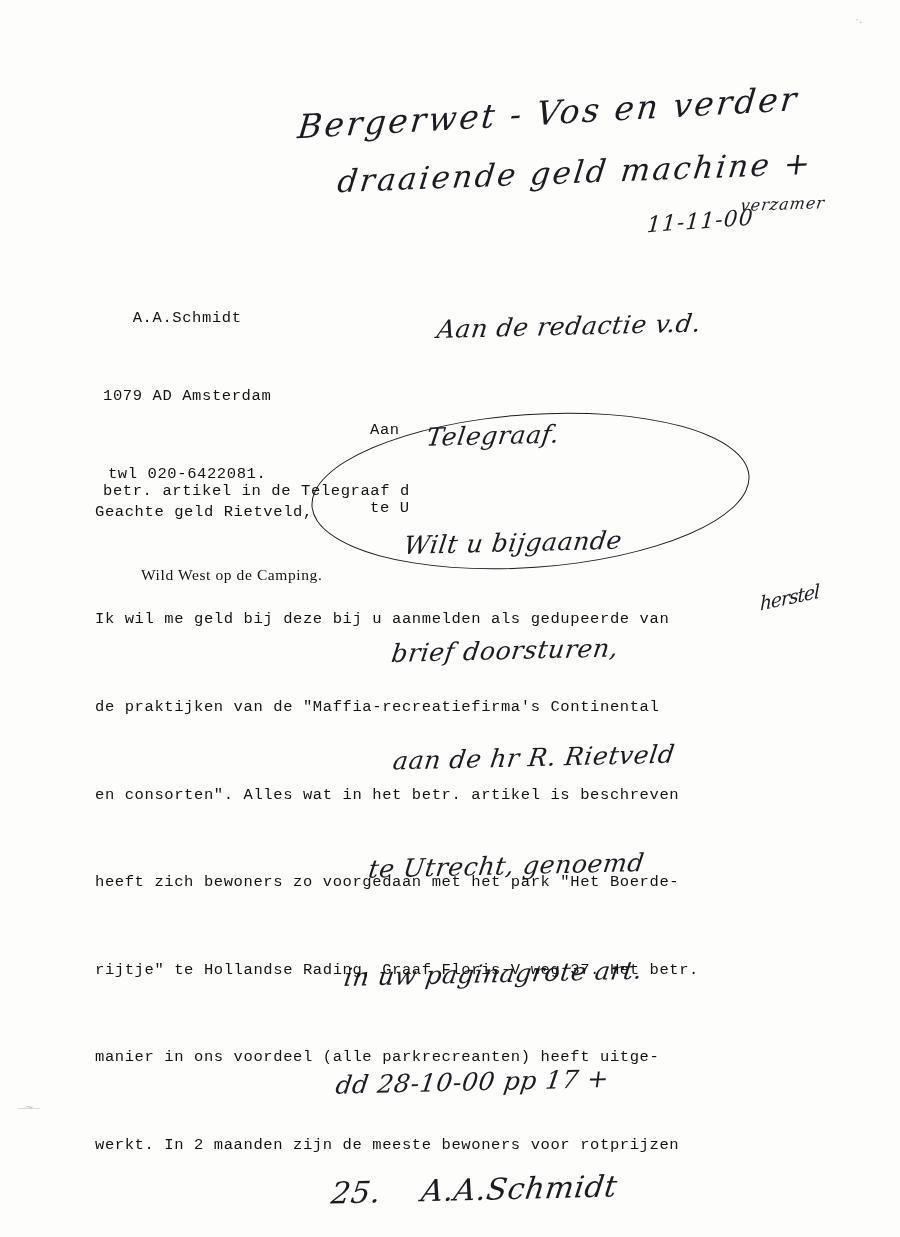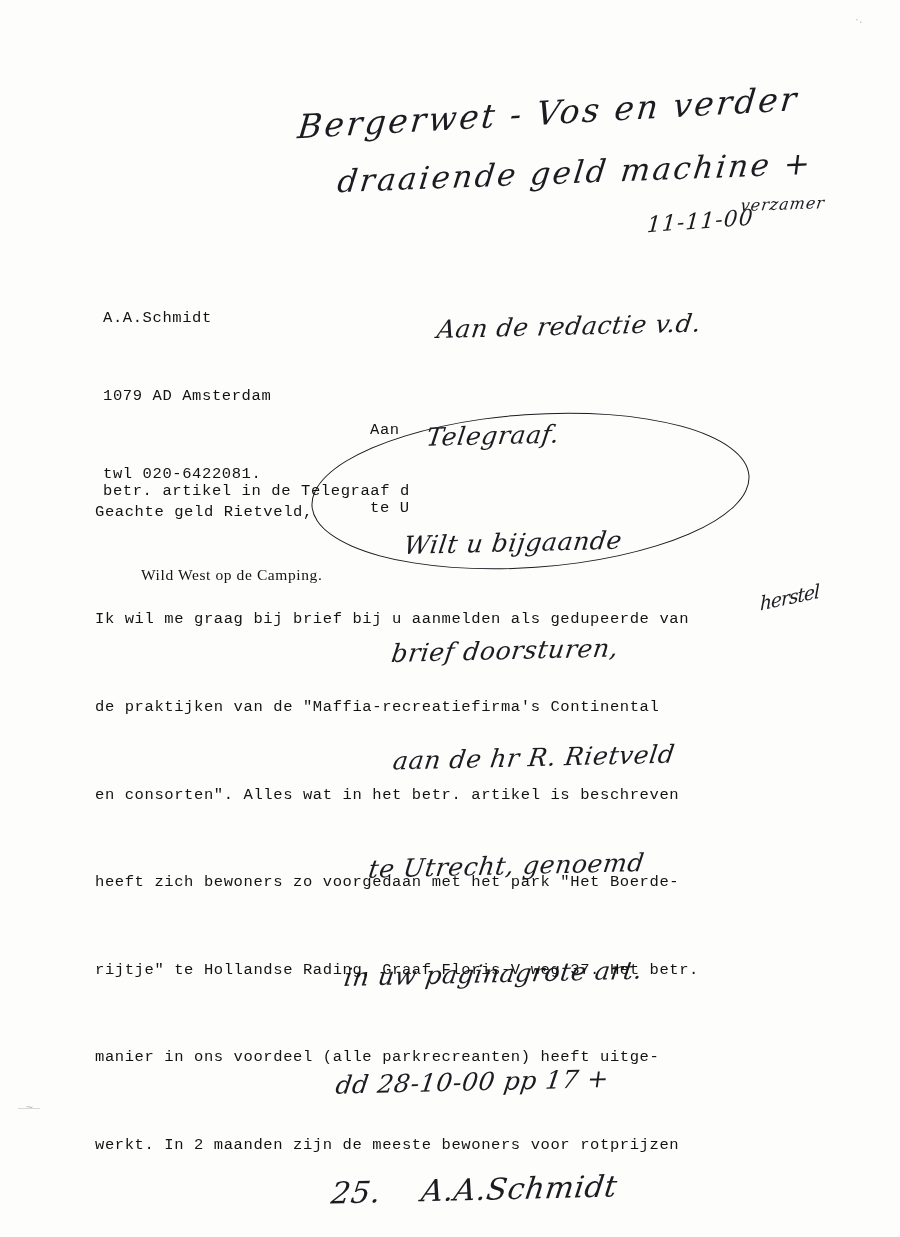--- a/index.html
+++ b/index.html
@@ -27,20 +27,21 @@
     letter-spacing: 0.6px;
     color: #131313;
     white-space: pre;
     line-height: 1.0;
   }
 
   .sender {
     left: 103px;
     top: 253px;
     line-height: 26px;
+    text-align: center;
   }
 
   .addr-aan {
     left: 370px;
     top: 365px;
     line-height: 26px;
   }
 
   .subject {
     left: 103px;
@@ -207,21 +208,21 @@
   </div>
 
   <div class="typed subject">
     <div>betr. artikel in de Telegraaf d</div>
     <div style="padding-left:38px;font-family:Liberation Serif, serif;">Wild West op de Camping.</div>
   </div>
 
   <div class="typed salutation">Geachte geld Rietveld,</div>
 
   <div class="typed bodytext">
-    <div>Ik wil me graag bij brief bij u aanmelden als gedupeerde van</div>
+    <div>Ik wil me geld bij deze bij u aanmelden als gedupeerde van</div>
     <div>de praktijken van de "Maffia-recreatiefirma's Continental</div>
     <div>en consorten". Alles wat in het betr. artikel is beschreven</div>
     <div>heeft zich bewoners zo voorgedaan met het park "Het Boerde-</div>
     <div>rijtje" te Hollandse Rading, Graaf Floris-V weg 37. Het betr.</div>
     <div>manier in ons voordeel (alle parkrecreanten) heeft uitge-</div>
     <div>werkt. In 2 maanden zijn de meeste bewoners voor rotprijzen</div>
     
     
     
     

